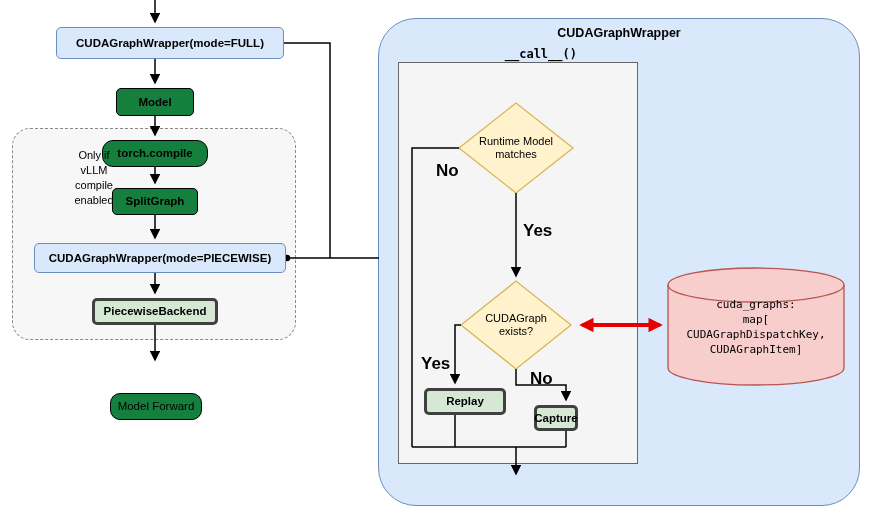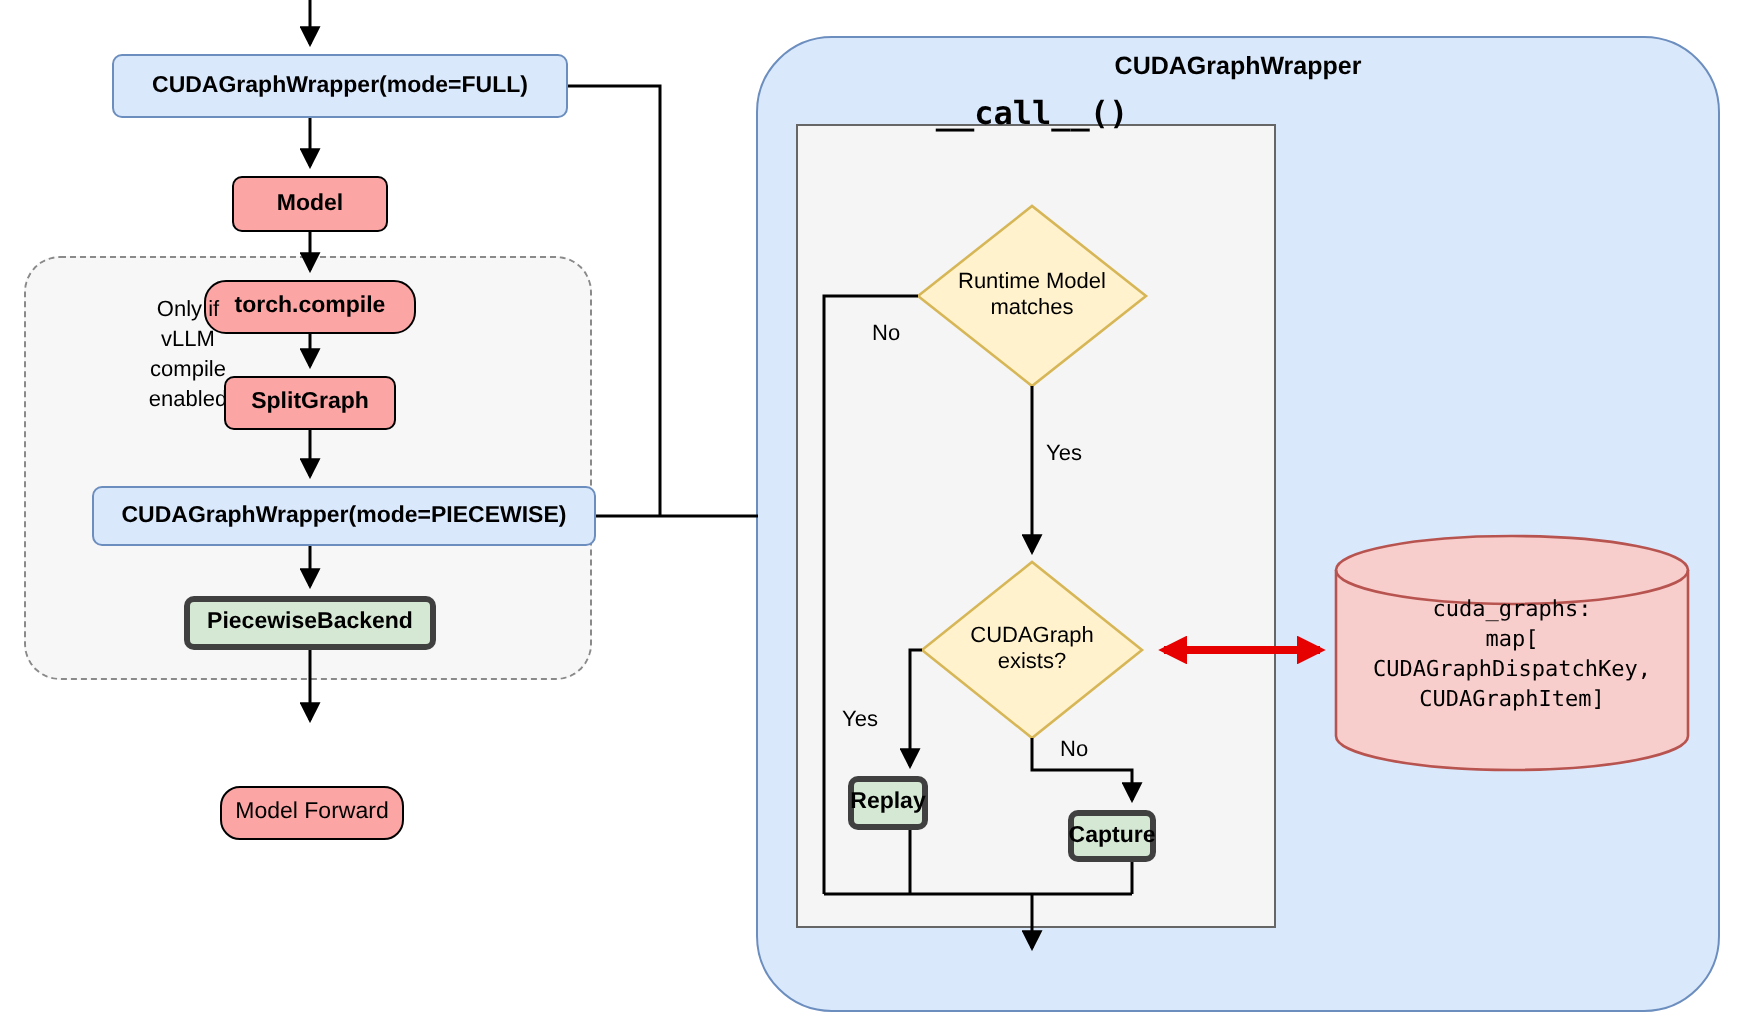--- a/index.html
+++ b/index.html
@@ -8,30 +8,30 @@
   .layer-svg{position:absolute;left:0;top:0;z-index:3;pointer-events:none;}
   .bigbox{position:absolute;left:378px;top:18px;width:482px;height:488px;background:#dae8fc;
           border:1px solid #6c8ebf;border-radius:38px;z-index:1;box-sizing:border-box;}
   .dashedbox{position:absolute;left:12px;top:128px;width:284px;height:212px;background:#f7f7f7;
           border:1.5px dashed #8a8a8a;border-radius:18px;z-index:1;box-sizing:border-box;}
   .panel{position:absolute;left:398px;top:62px;width:240px;height:402px;background:#f5f5f5;
           border:1px solid #666;z-index:2;box-sizing:border-box;}
   .box{position:absolute;box-sizing:border-box;display:flex;align-items:center;justify-content:center;
        text-align:center;font-size:11.5px;font-weight:bold;border-radius:5px;z-index:4;line-height:1.1;}
   .box.blue{background:#dae8fc;border:1px solid #6c8ebf;}
-  .box.white{background:#fca5a5;border:1px solid #000;}
+  .box.white{background:#15803d;border:1px solid #000;}
   .box.green{background:#d5e8d4;border:3px solid #404040;}
   .box.plain{font-weight:normal;border-radius:10px;}
-  .lbl{position:absolute;font-size:11px;z-index:5;}
+  .lbl{position:absolute;font-size:17px;z-index:5;font-weight:bold;}
   .pre{white-space:pre-line;}
   .dtext{position:absolute;width:100px;text-align:center;font-size:11px;z-index:5;line-height:1.2;}
   .title{position:absolute;left:378px;top:26px;width:482px;text-align:center;font-size:12.5px;
          font-weight:bold;z-index:5;}
   .mono{font-family:"DejaVu Sans Mono",monospace;}
-  .calllbl{position:absolute;left:455px;top:47px;width:122px;text-align:center;font-size:16px;
+  .calllbl{position:absolute;left:455px;top:47px;width:122px;text-align:right;font-size:12px;
            font-weight:bold;z-index:5;}
   .note{position:absolute;left:14px;top:148px;width:74px;text-align:center;font-size:11px;z-index:5;line-height:1.35;padding-left:43px;}
   .cyltext{position:absolute;left:664px;top:297px;width:184px;text-align:center;font-size:11px;
            line-height:15px;z-index:5;}
 </style>
 </head>
 <body>
 
 <div id="canvas">
 
@@ -81,38 +81,38 @@
   </svg>
 
   <div class="box blue" style="left:56px;top:27px;width:228px;height:32px;">CUDAGraphWrapper(mode=FULL)</div>
   <div class="box white" style="left:116px;top:88px;width:78px;height:28px;">Model</div>
   <div class="note pre">Only if
 vLLM
 compile
 enabled</div>
   <div class="box white" style="left:102px;top:140px;width:106px;height:27px;border-radius:11px;">torch.compile</div>
   <div class="box white" style="left:112px;top:188px;width:86px;height:27px;">SplitGraph</div>
-  <div class="box blue" style="left:46px;top:243px;width:252px;height:30px;">CUDAGraphWrapper(mode=PIECEWISE)</div>
+  <div class="box blue" style="left:34px;top:243px;width:252px;height:30px;">CUDAGraphWrapper(mode=PIECEWISE)</div>
   <div class="box green" style="left:92px;top:298px;width:126px;height:27px;">PiecewiseBackend</div>
   <div class="box white plain" style="left:110px;top:365px;width:92px;height:27px;margin-top:28px;">Model Forward</div>
 
   <div class="title">CUDAGraphWrapper</div>
   <div class="calllbl mono">__call__()</div>
 
   <div class="dtext pre" style="left:466px;top:135px;">Runtime Model
 matches</div>
   <div class="dtext pre" style="left:466px;top:312px;">CUDAGraph
 exists?</div>
 
   <div class="lbl" style="left:436px;top:161px;">No</div>
   <div class="lbl" style="left:523px;top:221px;">Yes</div>
   <div class="lbl" style="left:421px;top:354px;">Yes</div>
   <div class="lbl" style="left:530px;top:369px;">No</div>
 
-  <div class="box green" style="left:424px;top:388px;width:40px;height:27px;">Replay</div>
+  <div class="box green" style="left:424px;top:388px;width:82px;height:27px;">Replay</div>
   <div class="box green" style="left:534px;top:405px;width:44px;height:26px;">Capture</div>
 
   <div class="cyltext mono pre">cuda_graphs:
 map[
 CUDAGraphDispatchKey,
 CUDAGraphItem]</div>
 
 </div>
 
 </body></html>

